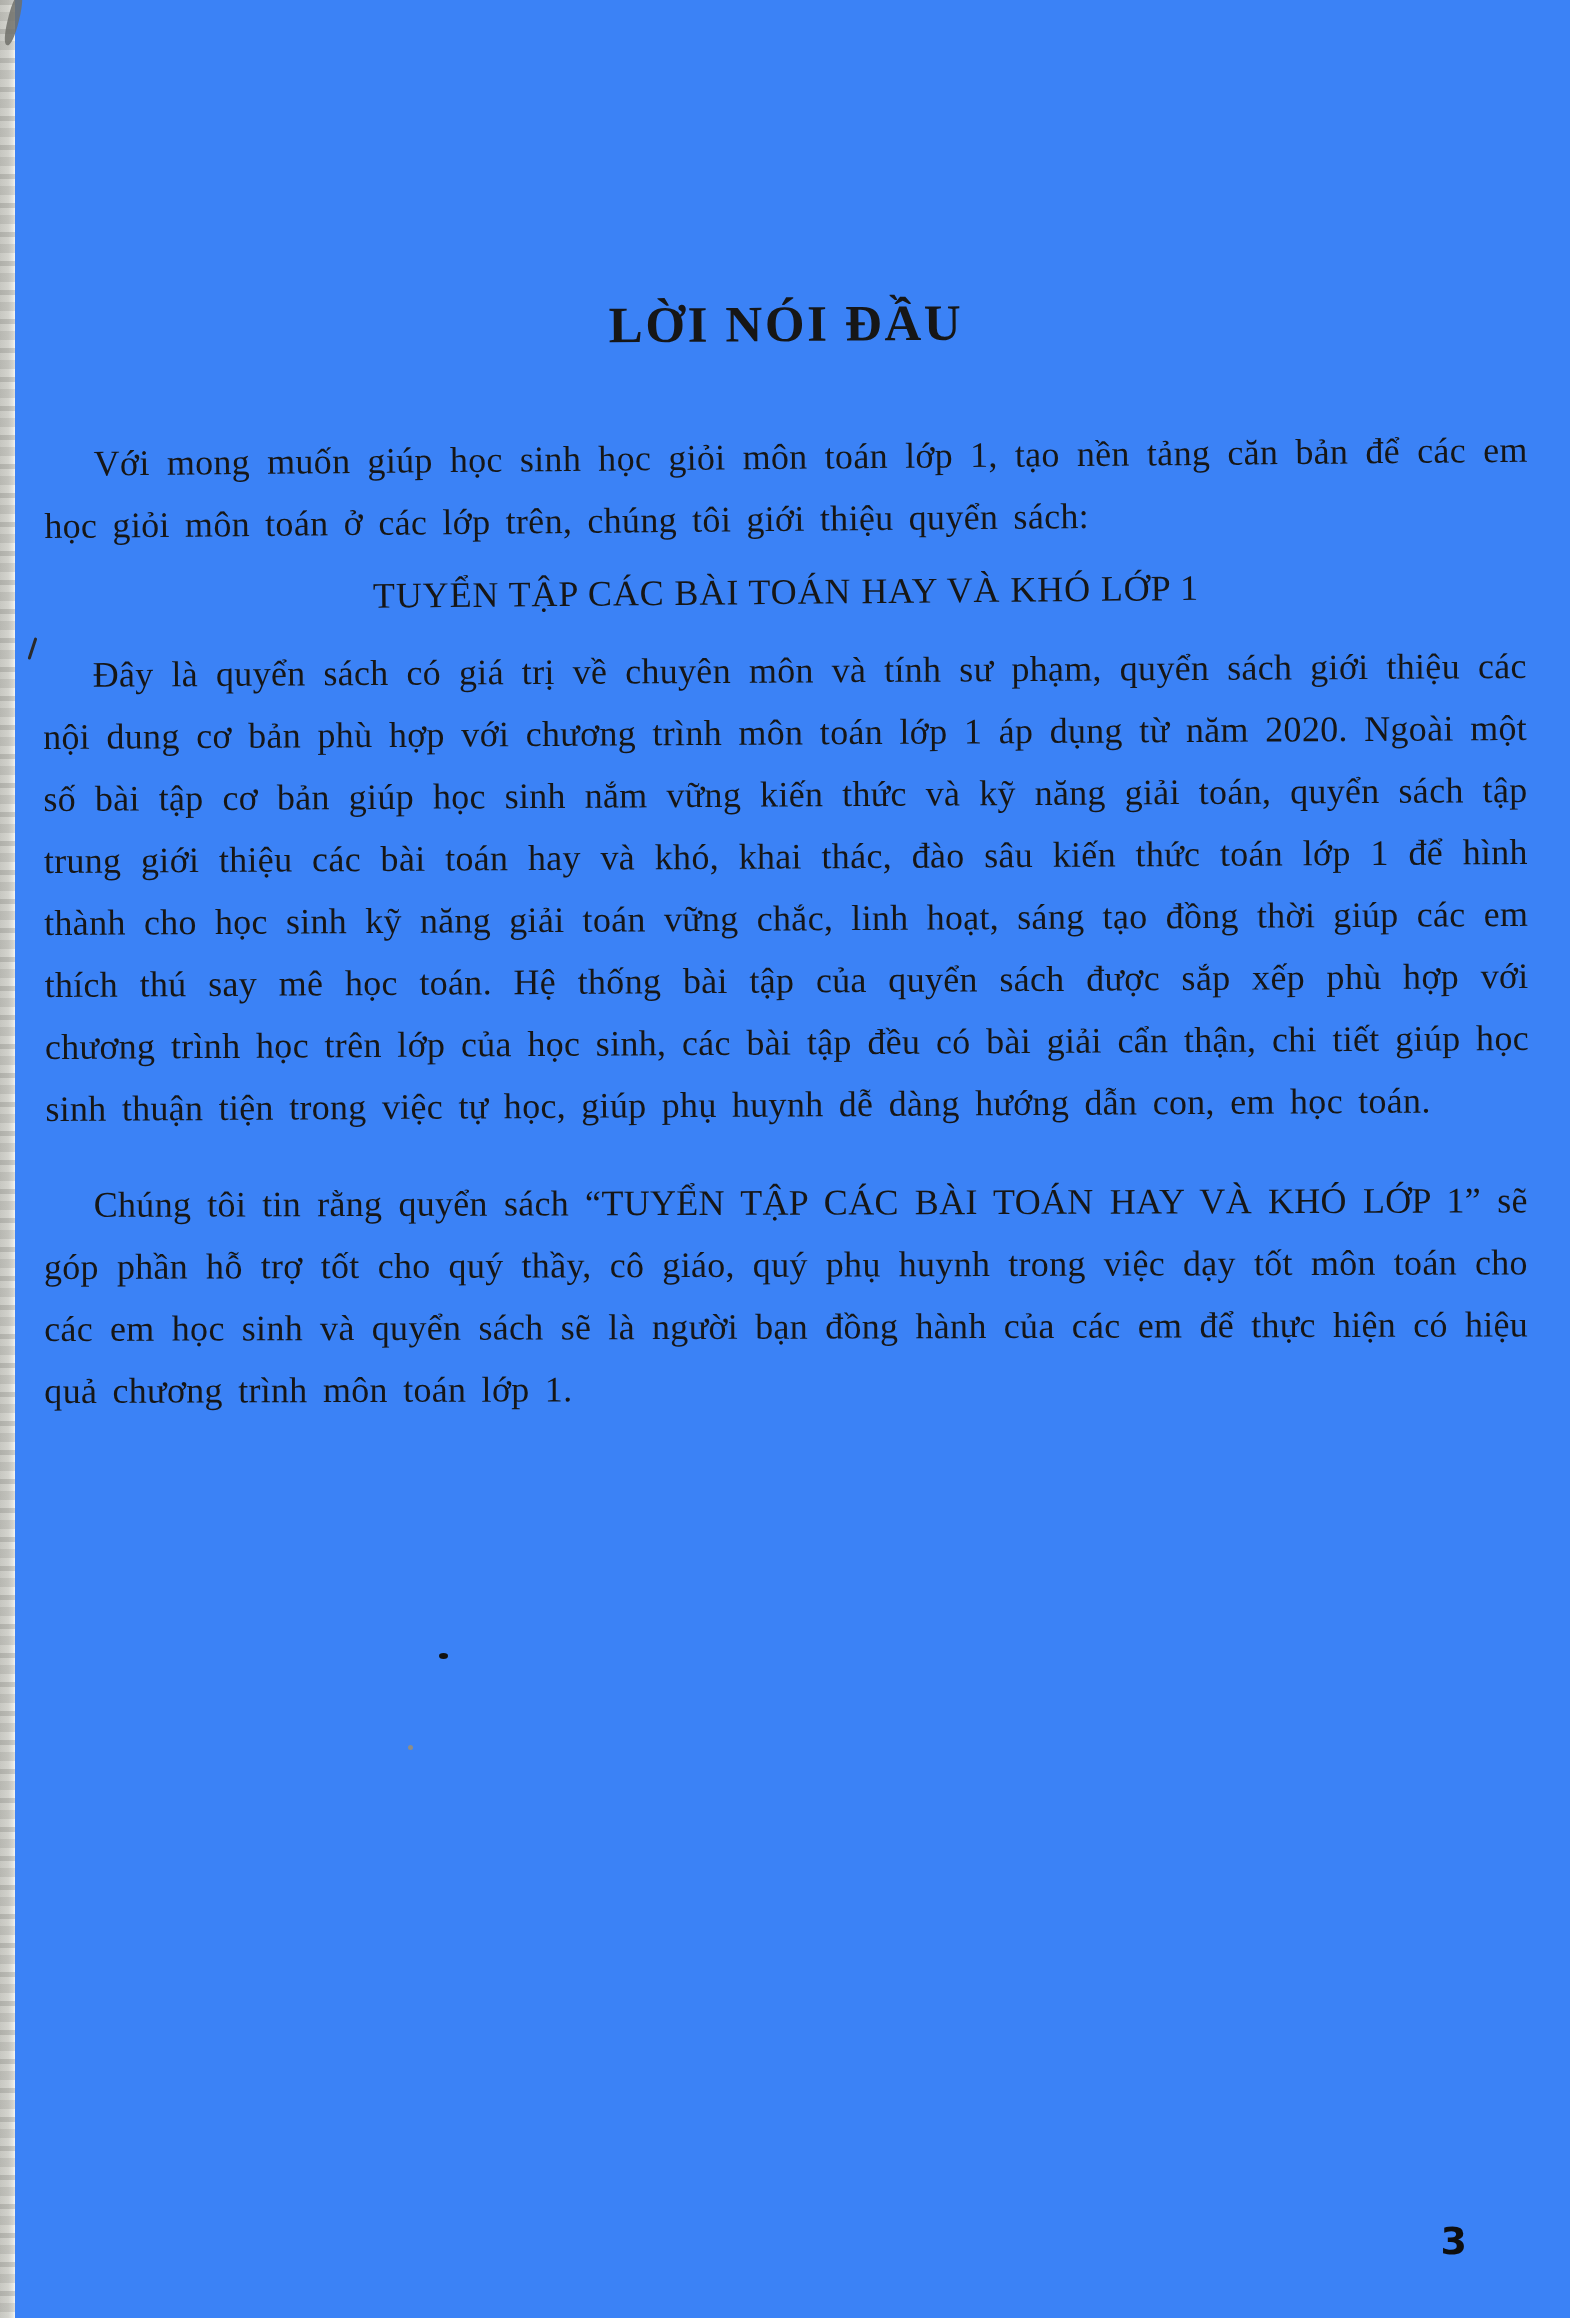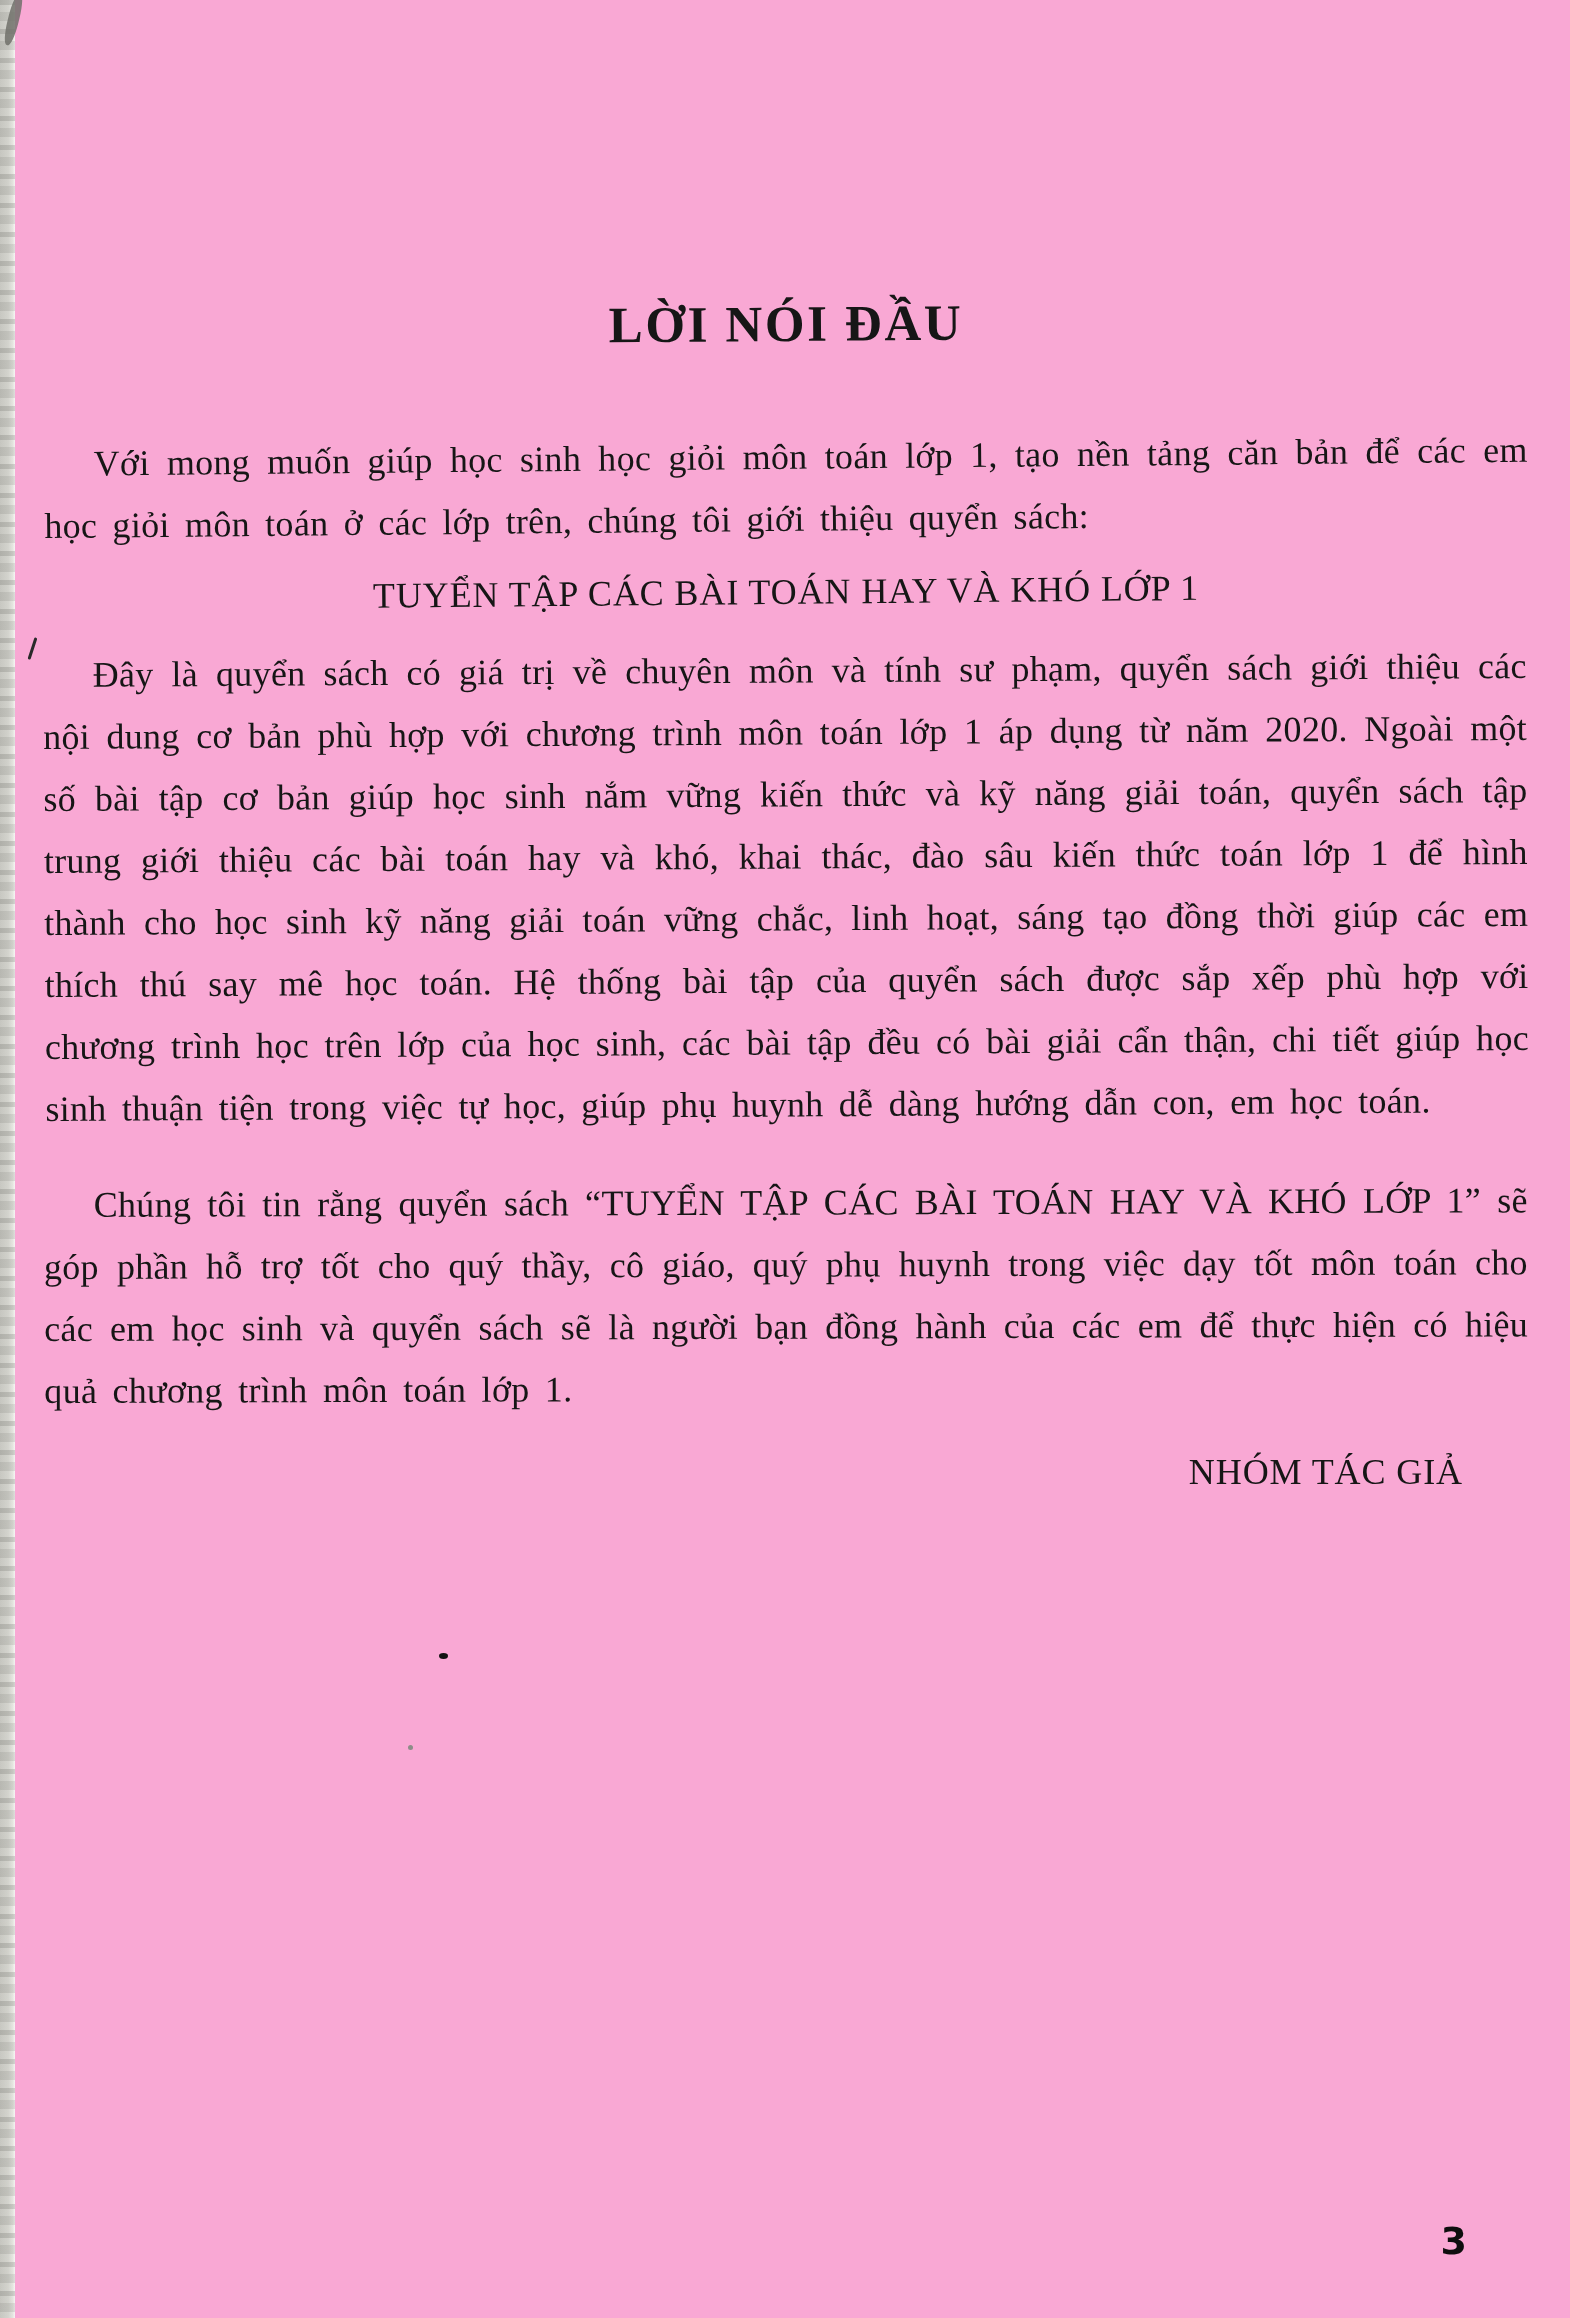--- a/index.html
+++ b/index.html
@@ -11,21 +11,21 @@
     width: 1571px;
     height: 2319px;
     position: relative;
     font-family: "Liberation Serif", "DejaVu Serif", serif;
     color: #161616;
     overflow: hidden;
   }
   .page {
     position: absolute;
     inset: 0;
-    background: #f9a8d4;
+    background: #3b82f6;
     overflow: hidden;
   }
   
   .scan-edge {
     position: absolute;
     left: 0; top: 0; bottom: 0;
     width: 14.5px;
     background-image:
       repeating-linear-gradient(180deg,
         rgba(120,120,114,0.30) 0px, rgba(120,120,114,0.30) 5.1px,
@@ -128,21 +128,20 @@
     <h1 class="page-title">LỜI NÓI ĐẦU</h1>
 
     <p class="para p1 tilt-strong">Với mong muốn giúp học sinh học giỏi môn toán lớp 1, tạo nền tảng căn bản để các em học giỏi môn toán ở các lớp trên, chúng tôi giới thiệu quyển sách:</p>
 
     <div class="book-title tilt-strong">TUYỂN TẬP CÁC BÀI TOÁN HAY VÀ KHÓ LỚP 1</div>
 
     <p class="para p2 tilt-mid">Đây là quyển sách có giá trị về chuyên môn và tính sư phạm, quyển sách giới thiệu các nội dung cơ bản phù hợp với chương trình môn toán lớp 1 áp dụng từ năm 2020. Ngoài một số bài tập cơ bản giúp học sinh nắm vững kiến thức và kỹ năng giải toán, quyển sách tập trung giới thiệu các bài toán hay và khó, khai thác, đào sâu kiến thức toán lớp 1 để hình thành cho học sinh kỹ năng giải toán vững chắc, linh hoạt, sáng tạo đồng thời giúp các em thích thú say mê học toán. Hệ thống bài tập của quyển sách được sắp xếp phù hợp với chương trình học trên lớp của học sinh, các bài tập đều có bài giải cẩn thận, chi tiết giúp học sinh thuận tiện trong việc tự học, giúp phụ huynh dễ dàng hướng dẫn con, em học toán.</p>
 
     <p class="para p3 tilt-soft">Chúng tôi tin rằng quyển sách “TUYỂN TẬP CÁC BÀI TOÁN HAY VÀ KHÓ LỚP 1” sẽ góp phần hỗ trợ tốt cho quý thầy, cô giáo, quý phụ huynh trong việc dạy tốt môn toán cho các em học sinh và quyển sách sẽ là người bạn đồng hành của các em để thực hiện có hiệu quả chương trình môn toán lớp 1.</p>
 
-    <div class="signature">NHÓM TÁC GIẢ</div>
 
   </main>
 
   <div class="page-number">3</div>
 
   <span class="mark mark-slash"></span>
   <span class="mark speck-1"></span>
   <span class="mark speck-2"></span>
 
 </div>

